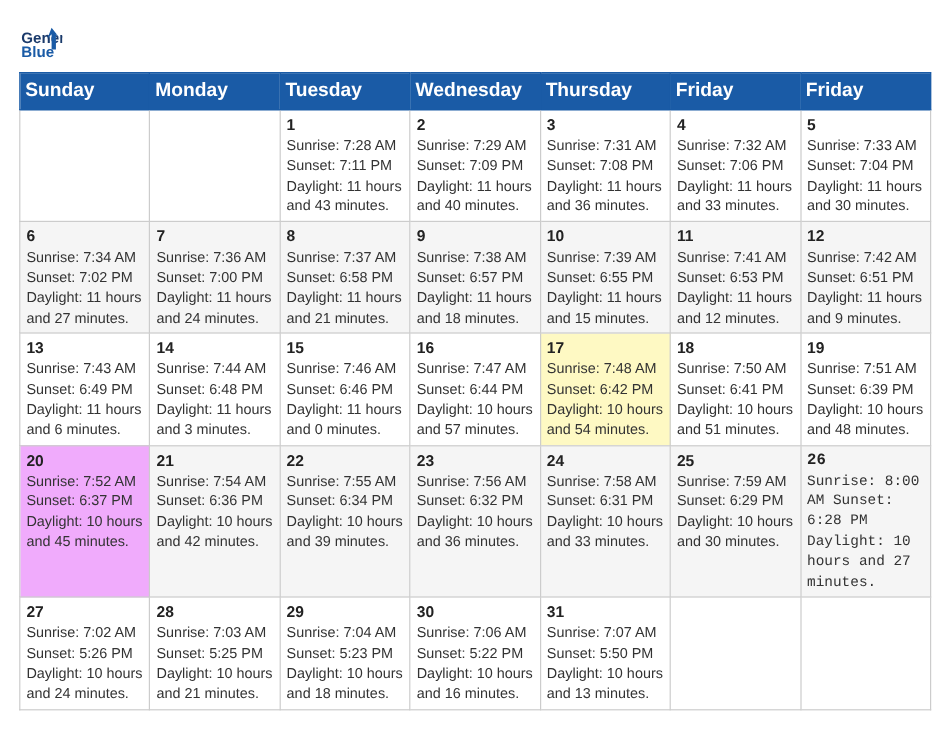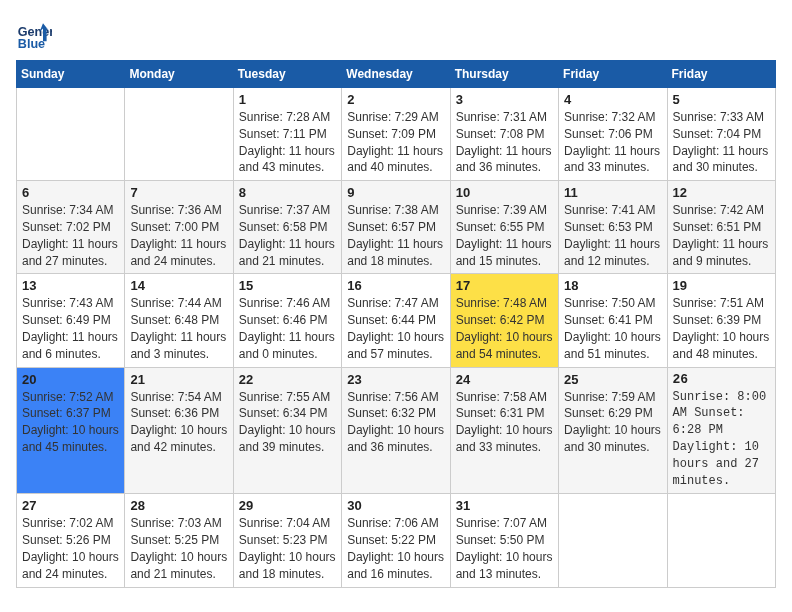--- a/index.html
+++ b/index.html
@@ -40,21 +40,21 @@
     .calendar {
       width: 100%;
       border-collapse: collapse;
       font-size: 11px;
     }
     .calendar th {
       background: #1a5ba6;
       color: #fff;
       padding: 6px 4px;
       text-align: left;
-      font-size: 12px;
+      font-size: 16px;
       font-weight: bold;
       border: 1px solid #1a5ba6;
     }
     .calendar td {
       border: 1px solid #ccc;
       vertical-align: top;
       padding: 4px 5px;
       width: 108px;
       min-height: 80px;
       background: #fff;
@@ -204,41 +204,41 @@
           <div class="day-info">Sunrise: 7:46 AM
 Sunset: 6:46 PM
 Daylight: 11 hours and 0 minutes.</div>
         </td>
         <td style="background: rgb(255, 255, 255);">
           <span class="day-num">16</span>
           <div class="day-info">Sunrise: 7:47 AM
 Sunset: 6:44 PM
 Daylight: 10 hours and 57 minutes.</div>
         </td>
-        <td style="background: #fde047;">
+        <td style="background: #fef9c3;">
           <span class="day-num">17</span>
           <div class="day-info">Sunrise: 7:48 AM
 Sunset: 6:42 PM
 Daylight: 10 hours and 54 minutes.</div>
         </td>
         <td style="background: rgb(255, 255, 255);">
           <span class="day-num">18</span>
           <div class="day-info">Sunrise: 7:50 AM
 Sunset: 6:41 PM
 Daylight: 10 hours and 51 minutes.</div>
         </td>
         <td style="background: rgb(255, 255, 255);">
           <span class="day-num">19</span>
           <div class="day-info">Sunrise: 7:51 AM
 Sunset: 6:39 PM
 Daylight: 10 hours and 48 minutes.</div>
         </td>
       </tr>
       <tr>
-        <td style="background: #3b82f6;">
+        <td style="background: #f0abfc;">
           <span class="day-num">20</span>
           <div class="day-info">Sunrise: 7:52 AM
 Sunset: 6:37 PM
 Daylight: 10 hours and 45 minutes.</div>
         </td>
         <td style="background: rgb(245, 245, 245);">
           <span class="day-num">21</span>
           <div class="day-info">Sunrise: 7:54 AM
 Sunset: 6:36 PM
 Daylight: 10 hours and 42 minutes.</div>

